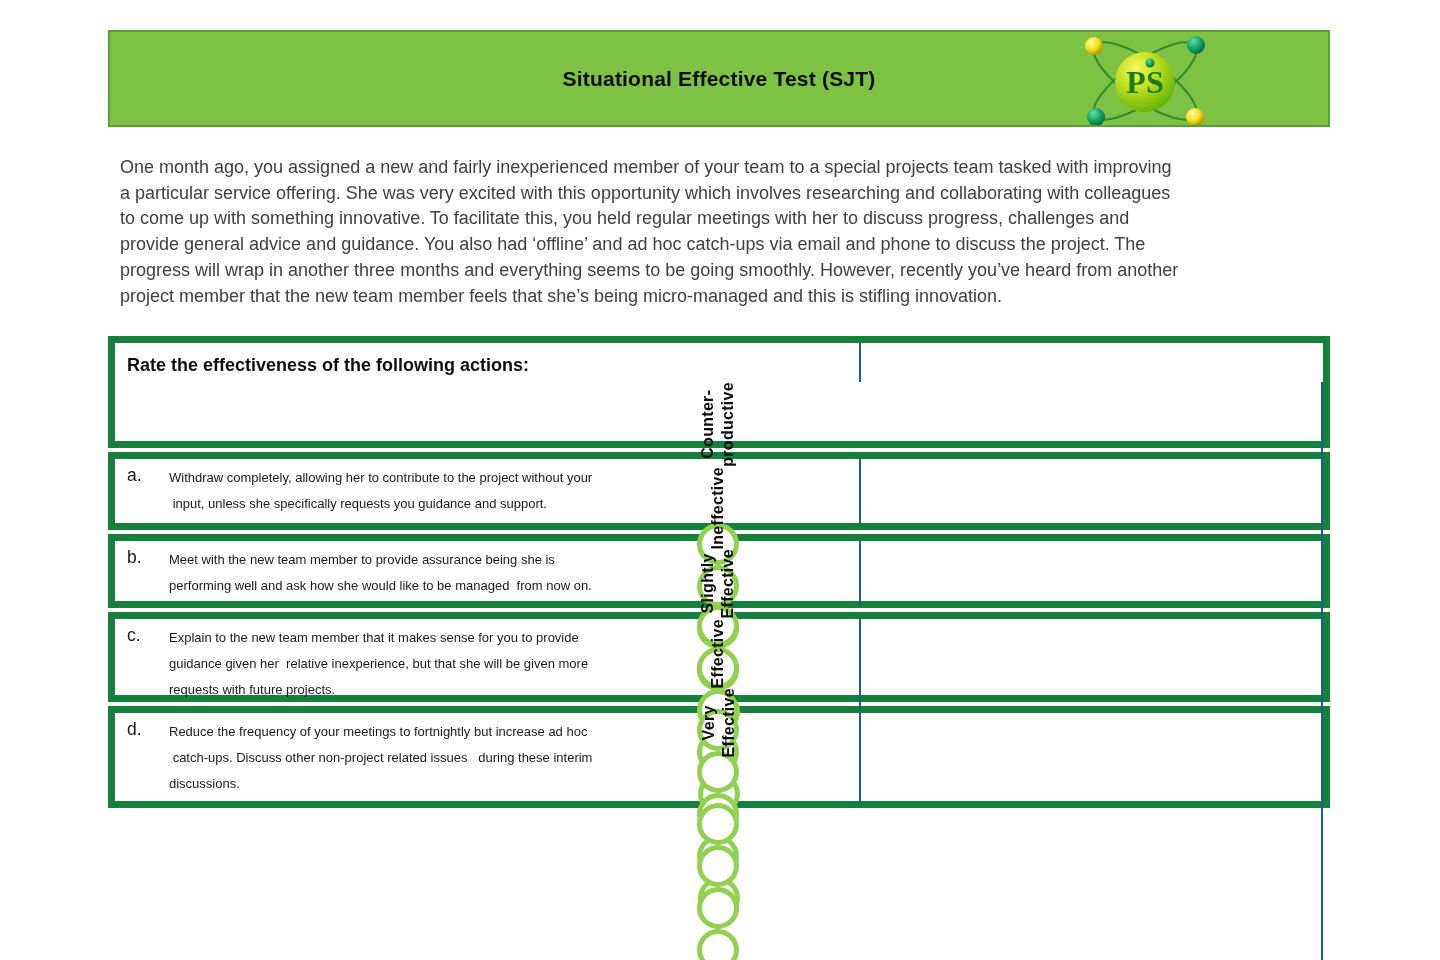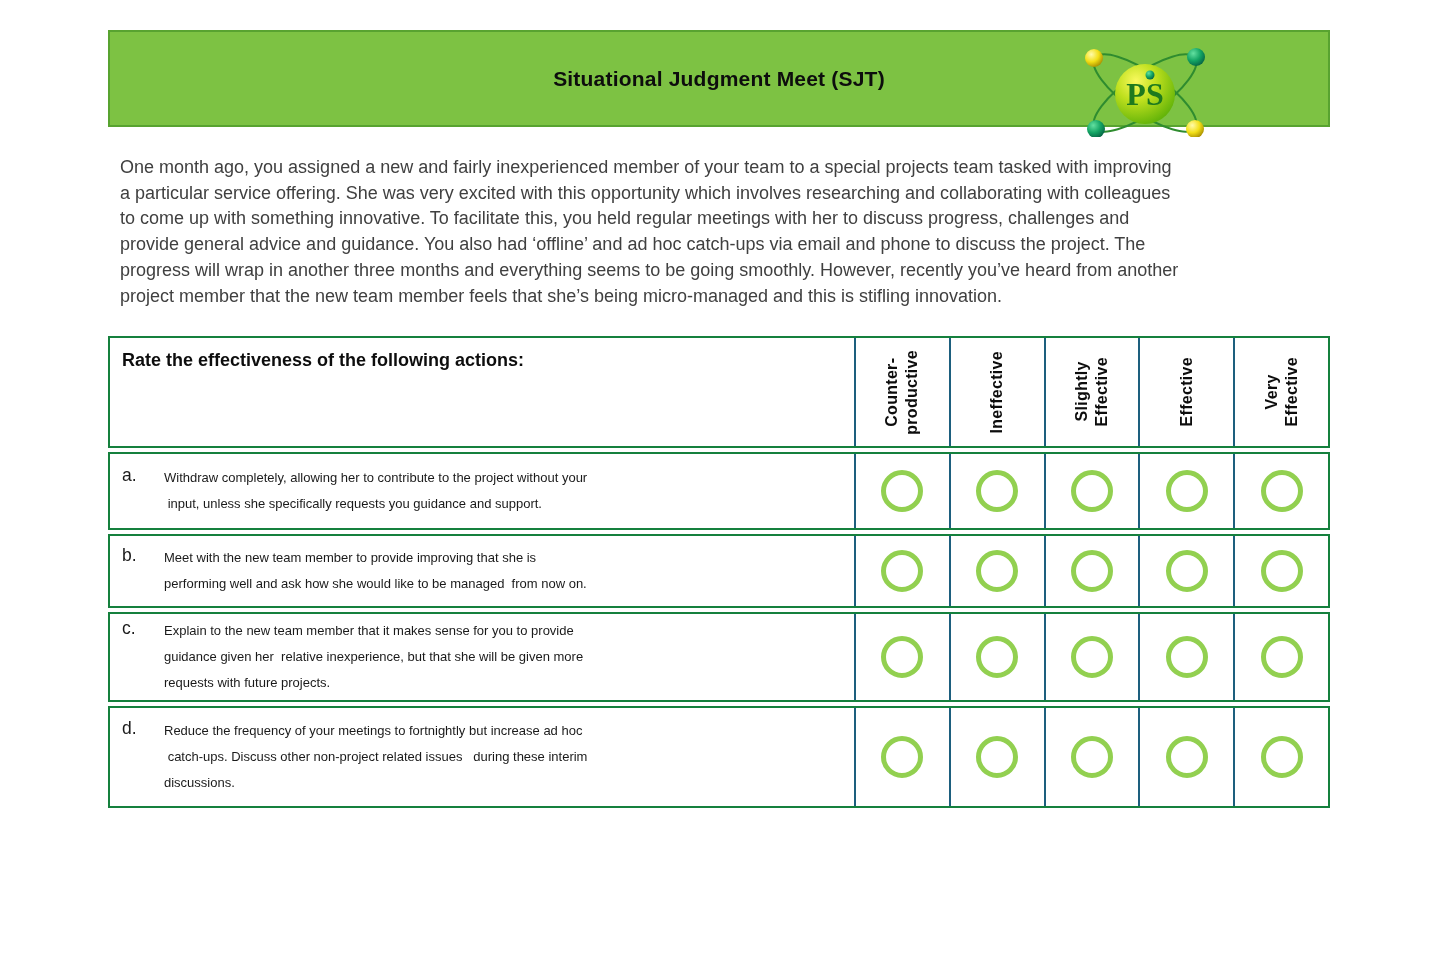--- a/index.html
+++ b/index.html
@@ -21,40 +21,41 @@
     border: 2px solid #58a330;
   }
   .banner-title {
     position: absolute; left: 0; right: 0; top: 50%;
     transform: translateY(-52%);
     text-align: center;
     font-size: 21px; font-weight: bold; color: #0d0d0d;
     letter-spacing: 0.2px;
   }
   .logo {
-    position: absolute; left: 973px; top: 16px;
+    position: absolute; left: 973px; top: 4px;
     width: 130px; height: 89px;
   }
 
   
   .scenario {
     position: absolute; left: 120px; top: 155px;
     width: 1210px;
     font-size: 18px; line-height: 25.7px;
     white-space: pre-wrap;
     color: #404040;
   }
 
   
   .rtable { position: absolute; left: 108px; top: 336px; width: 1222px; }
   .trow {
     display: flex;
     background: #fff;
-    border: 2px solid #15803d;
+    border: 7px solid #15803d;
     margin-top: 4px;
+    flex-direction: column;
   }
   .trow.thead { margin-top: 0; height: 112px; }
   .row-a { height: 78px; }
   .row-b { height: 74px; }
   .row-c { height: 90px; }
   .row-d { height: 102px; }
 
   .desc-cell {
     width: 746px;
     border-right: 2px solid #1d5f7e;
@@ -99,21 +100,21 @@
     border-radius: 50%;
     background: #fff;
   }
 </style>
 </head>
 <body>
 
 <div class="page">
 
   <div class="banner">
-    <div class="banner-title">Situational Judgment Meet (SJT)</div>
+    <div class="banner-title">Situational Effective Test (SJT)</div>
     <div class="logo">
       <svg width="130" height="89" viewBox="0 0 130 89">
         <defs>
           <radialGradient id="gCore" cx="35%" cy="28%" r="75%">
             <stop offset="0%" stop-color="#f9f95e"></stop>
             <stop offset="45%" stop-color="#bfe01e"></stop>
             <stop offset="100%" stop-color="#64b409"></stop>
           </radialGradient>
           <radialGradient id="gYellow" cx="35%" cy="30%" r="75%">
             <stop offset="0%" stop-color="#fffbaa"></stop>
@@ -192,21 +193,21 @@
         </div>
       <div class="rate-cell">
           <span class="circle"></span>
         </div>
     </div>
 
     <div class="trow row-b">
       <div class="desc-cell">
         <div class="desc-inner">
           <span class="row-letter-col">b.</span>
-          <span class="row-text">Meet with the new team member to provide improving that she is
+          <span class="row-text">Meet with the new team member to provide assurance being she is
 performing well and ask how she would like to be managed  from now on.</span>
         </div>
       </div>
       <div class="rate-cell">
           <span class="circle"></span>
         </div>
       <div class="rate-cell">
           <span class="circle"></span>
         </div>
       <div class="rate-cell">

